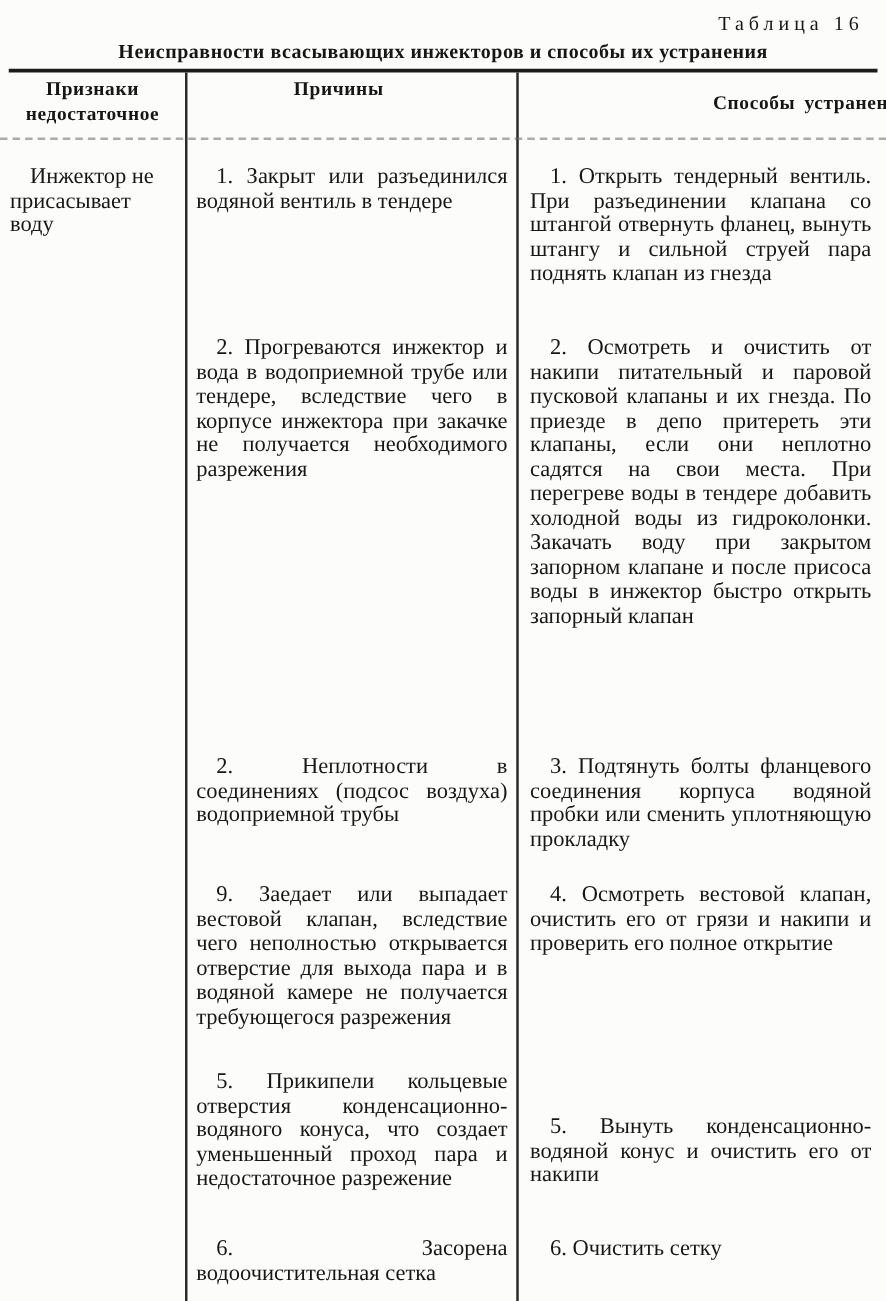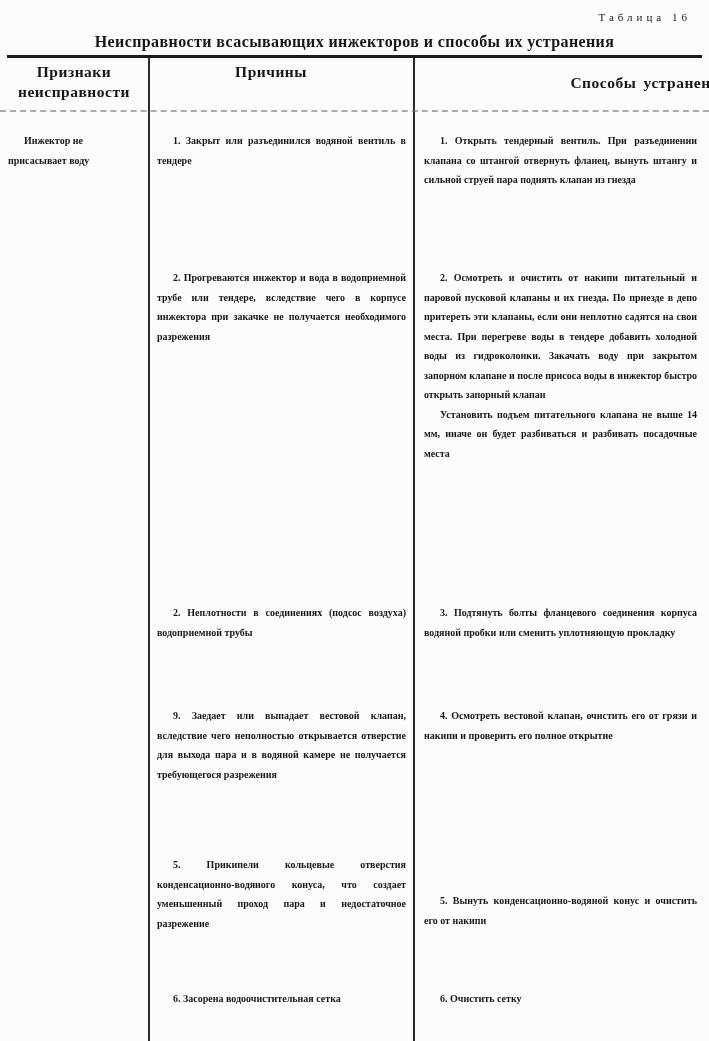--- a/index.html
+++ b/index.html
@@ -8,21 +8,21 @@
     position: relative;
     background: #fcfcfa;
     color: #161616;
     font-family: "Liberation Serif", "DejaVu Serif", serif;
     overflow: hidden;
   }
 
   
   .table-label {
     position: absolute; top: 11px; right: 18px;
-    font-size: 11px; letter-spacing: 4px;
+    font-size: 16px; letter-spacing: 4px;
     white-space: nowrap;
   }
   .page-title {
     position: absolute; top: 33px; left: 0; right: 0;
     text-align: center;
     font-size: 16px; font-weight: bold; letter-spacing: 0.4px;
     white-space: nowrap;
   }
   .title-rule {
     position: absolute; top: 55px; left: 7px; right: 7px;
@@ -43,61 +43,60 @@
     font-size: 15.5px; font-weight: bold; line-height: 20px;
     letter-spacing: 0.5px; word-spacing: 3px;
   }
   .col-header.c1 { left: 2px;  width: 144px; top: 62px; }
   .col-header.c2 { left: 150px; width: 242px; top: 62px; }
   .col-header.c3 { left: 437px; width: 292px; top: 73px; text-align: right; }
 
   
   .cell {
     position: absolute;
-    font-size: 10px; font-weight: bold; line-height: 19.5px;
+    font-size: 18px; font-weight: normal; line-height: 19.5px;
     text-align: justify;
     hyphens: auto; -webkit-hyphens: auto;
   }
   .symptom { left: 8px; width: 134px; text-align: left; }
   .cause   { left: 157px; width: 249px; }
   .remedy  { left: 424px; width: 273px; }
   .cell p { margin: 0; text-indent: 16px; }
 </style>
 </head>
 <body>
 
 <div class="table-label">Таблица 16</div>
 <div class="page-title">Неисправности всасывающих инжекторов и способы их устранения</div>
 <div class="title-rule"></div>
 
 <div class="vline v1"></div>
 <div class="vline v2"></div>
 <div class="header-underline"></div>
 
-<div class="col-header c1">Признаки неисправности</div>
+<div class="col-header c1">Признаки недостаточное</div>
 <div class="col-header c2">Причины</div>
 <div class="col-header c3">Способы устранения</div>
 
 <div class="cell symptom" style="top:131px">
   <p>Инжектор не присасывает воду</p>
 </div>
 
 <div class="cell cause" style="top:131px">
   <p>1. Закрыт или разъединился водяной вентиль в тендере</p>
 </div>
 <div class="cell remedy" style="top:131px">
   <p>1. Открыть тендерный вентиль. При разъединении клапана со штангой отвернуть фланец, вынуть штангу и сильной струей пара поднять клапан из гнезда</p>
 </div>
 
 <div class="cell cause" style="top:268px">
   <p>2. Прогреваются инжектор и вода в водоприемной трубе или тендере, вследствие чего в корпусе инжектора при закачке не получается необходимого разрежения</p>
 </div>
 <div class="cell remedy" style="top:268px">
   <p>2. Осмотреть и очистить от накипи питательный и паровой пусковой клапаны и их гнезда. По приезде в депо притереть эти клапаны, если они неплотно садятся на свои места. При перегреве воды в тендере добавить холодной воды из гидроколонки. Закачать воду при закрытом запорном клапане и после присоса воды в инжектор быстро открыть запорный клапан</p>
-  <p>Установить подъем питательного клапана не выше 14 мм, иначе он будет разбиваться и разбивать посадочные места</p>
 </div>
 
 <div class="cell cause" style="top:603px">
   <p>2. Неплотности в соединениях (подсос воздуха) водоприемной трубы</p>
 </div>
 <div class="cell remedy" style="top:603px">
   <p>3. Подтянуть болты фланцевого соединения корпуса водяной пробки или сменить уплотняющую прокладку</p>
 </div>
 
 <div class="cell cause" style="top:706px">

